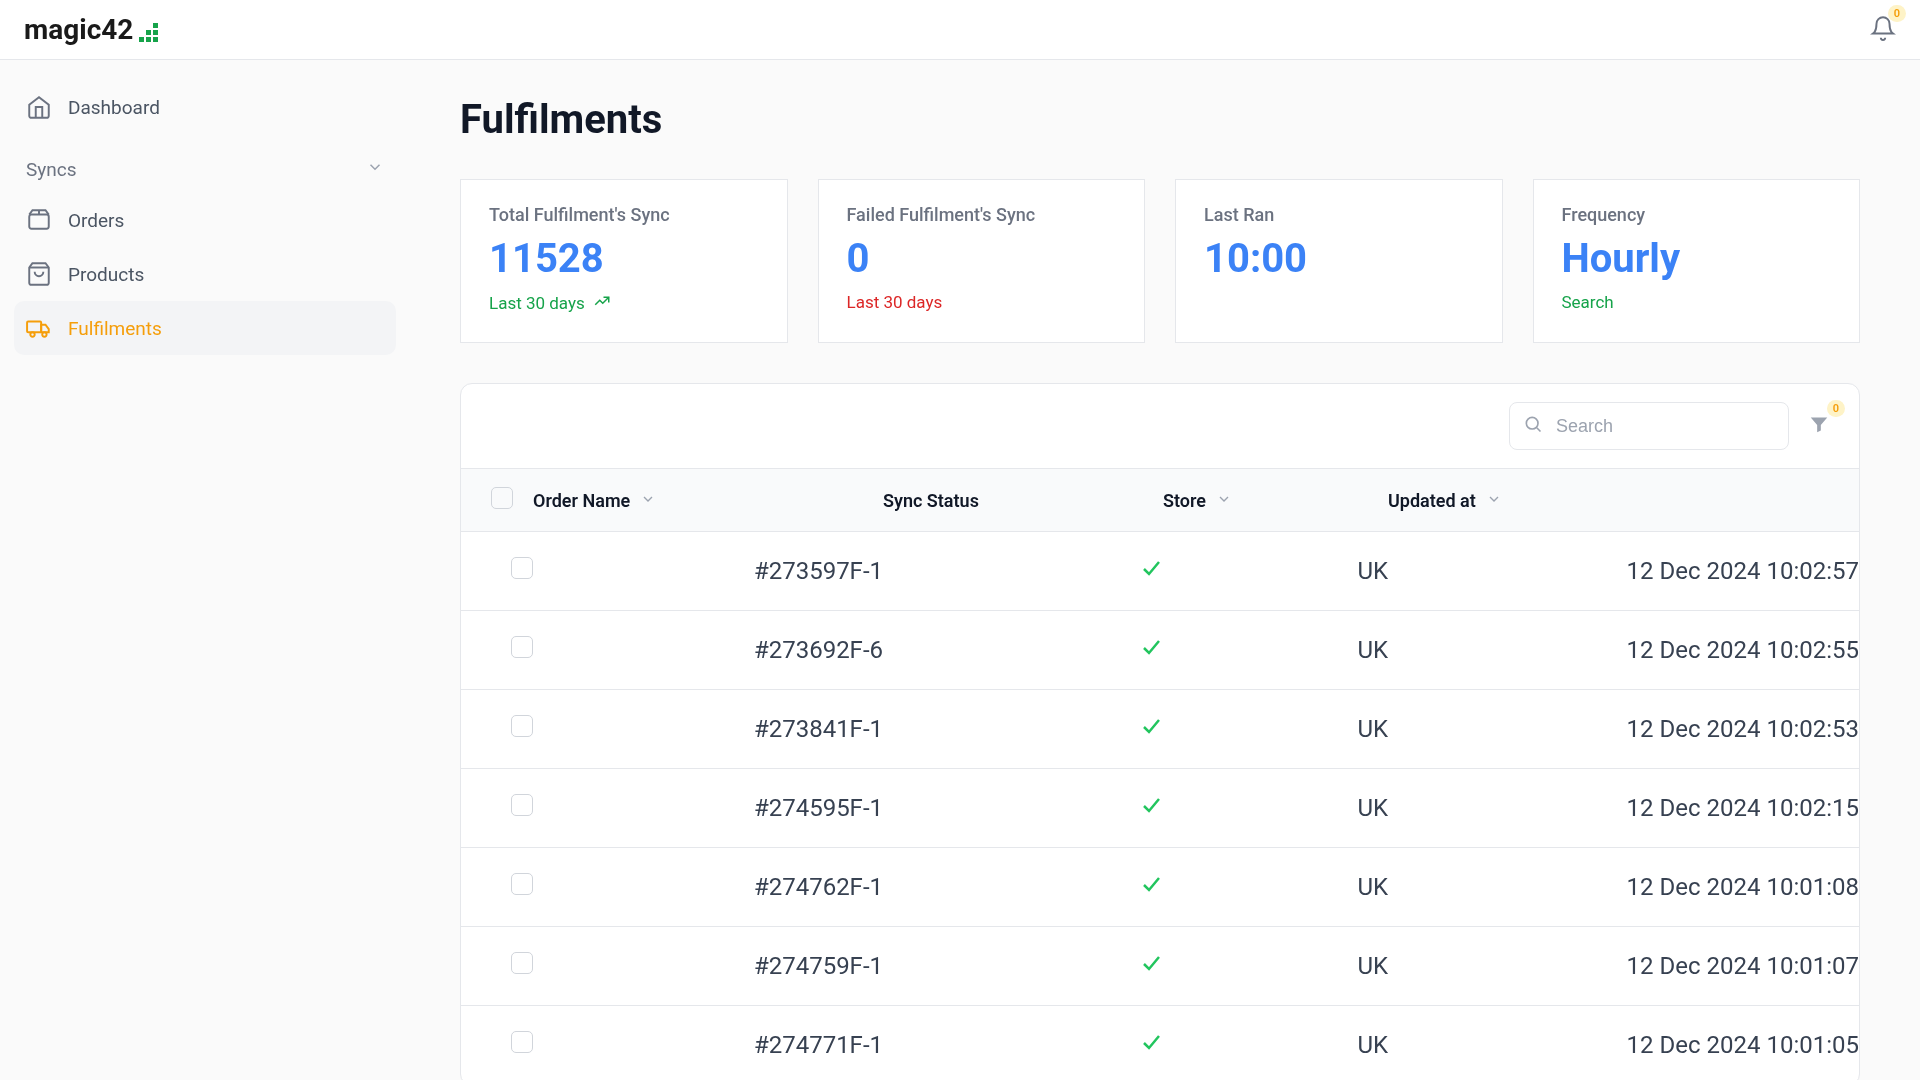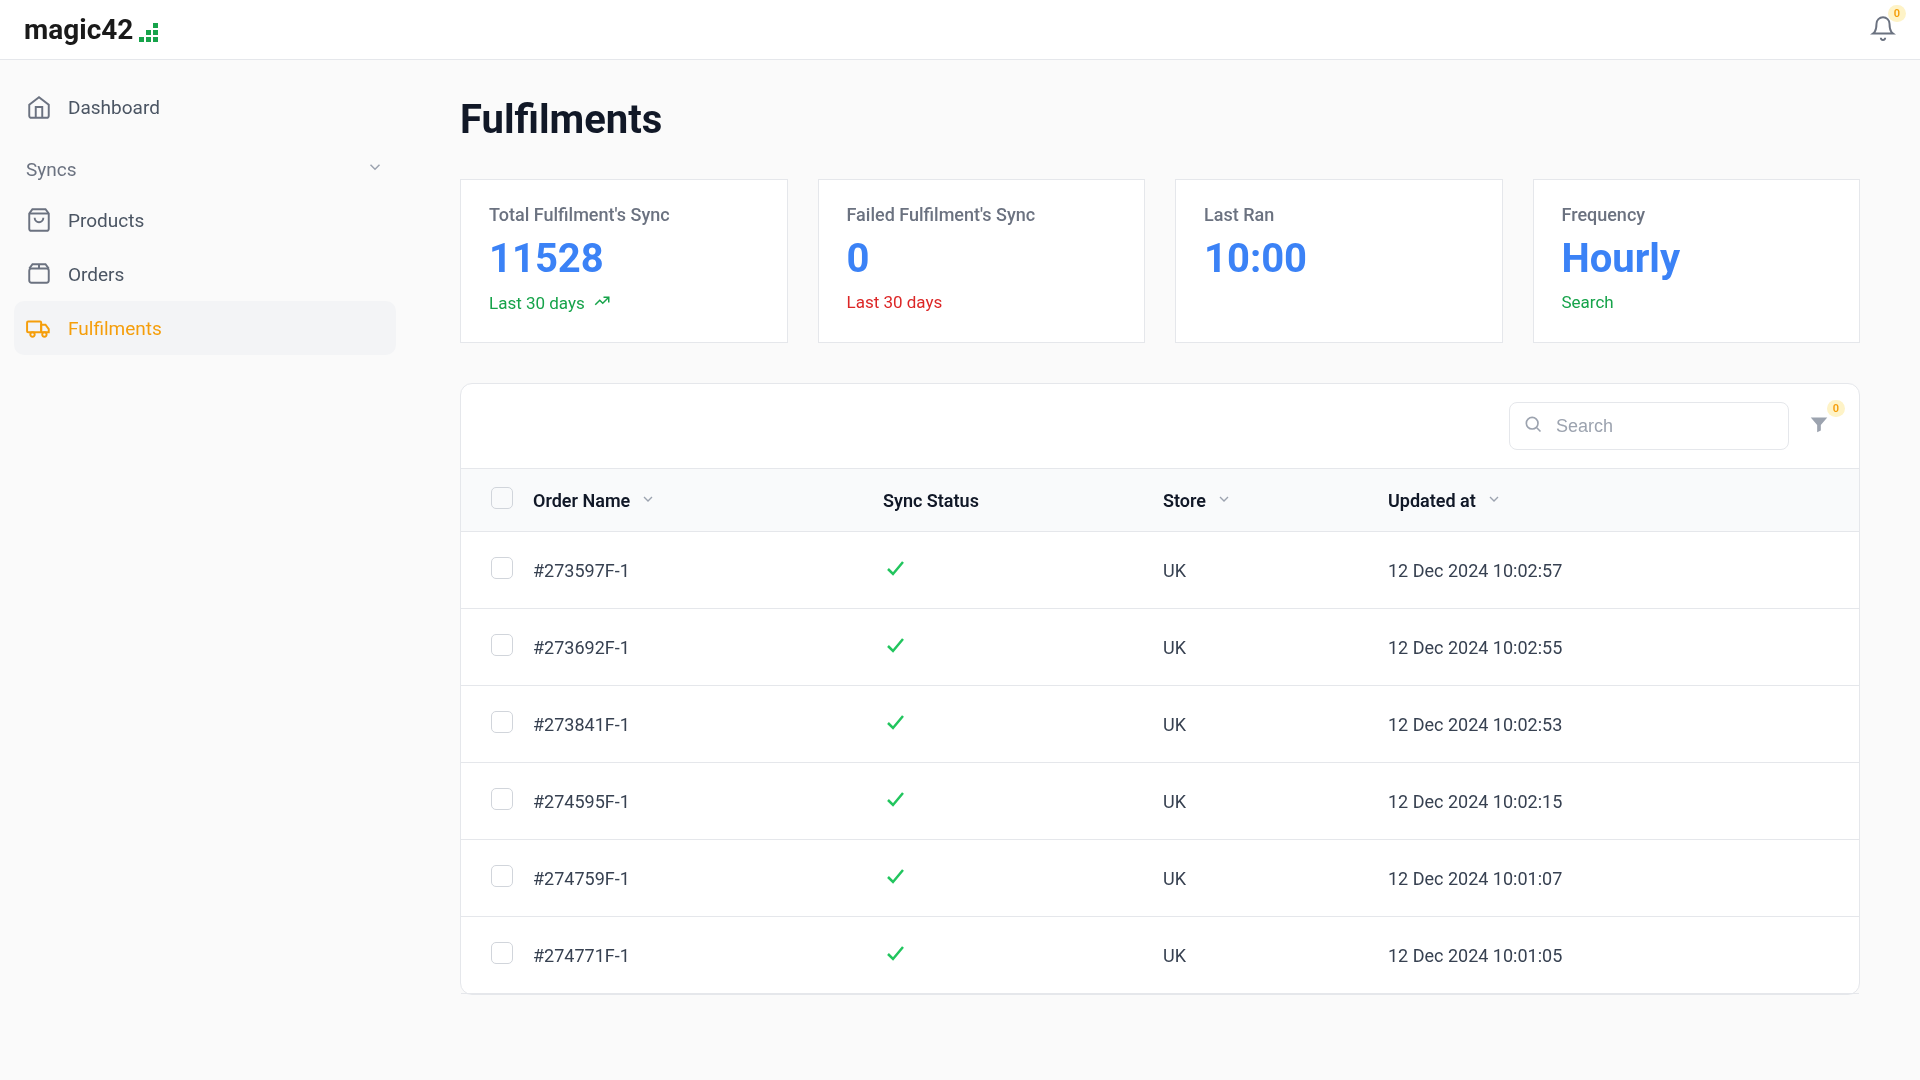--- a/index.html
+++ b/index.html
@@ -190,23 +190,24 @@
       font-size: 18px;
       font-weight: 600;
       color: #111827;
       padding: 18px 0;
       background: #f9fafb;
       border-top: 1px solid #e5e7eb;
       border-bottom: 1px solid #e5e7eb;
     }
     tbody td {
       padding: 24px 0;
-      font-size: 18px;
+      font-size: 24px;
       color: #374151;
       border-bottom: 1px solid #e5e7eb;
+      text-align: right;
     }
     .col-check { width: 72px; padding-left: 30px !important; }
     .col-order { width: 350px; }
     .col-status { width: 280px; }
     .col-store { width: 225px; }
     .th-flex { display: flex; align-items: flex-start; gap: 10px; }
     .sort-chev { color: #9ca3af; }
     .chk {
       width: 22px; height: 22px;
       border: 1.5px solid #d1d5db;
@@ -261,37 +262,37 @@
       <span class="chev">
         <svg width="18" height="18" viewBox="0 0 24 24" fill="none" stroke="currentColor" stroke-width="2">
             <polyline points="6 9 12 15 18 9"></polyline>
           </svg>
       </span>
     </div>
 
     <div class="nav-item">
       <span class="nav-icon">
         <svg width="26" height="26" viewBox="0 0 24 24" fill="none" stroke="currentColor" stroke-width="1.8">
+            <rect x="3" y="7" width="18" height="13" rx="2"></rect>
+            <path d="M3 7l3-4h12l3 4"></path>
+            <line x1="12" y1="7" x2="12" y2="3"></line>
+          </svg>
+      </span>
+      <span>Orders</span>
+    </div>
+
+    <div class="nav-item">
+      <span class="nav-icon">
+        <svg width="26" height="26" viewBox="0 0 24 24" fill="none" stroke="currentColor" stroke-width="1.8">
             <path d="M6 2L3 6v14a2 2 0 0 0 2 2h14a2 2 0 0 0 2-2V6l-3-4z"></path>
             <line x1="3" y1="6" x2="21" y2="6"></line>
             <path d="M16 10a4 4 0 0 1-8 0"></path>
           </svg>
       </span>
       <span>Products</span>
-    </div>
-
-    <div class="nav-item">
-      <span class="nav-icon">
-        <svg width="26" height="26" viewBox="0 0 24 24" fill="none" stroke="currentColor" stroke-width="1.8">
-            <rect x="3" y="7" width="18" height="13" rx="2"></rect>
-            <path d="M3 7l3-4h12l3 4"></path>
-            <line x1="12" y1="7" x2="12" y2="3"></line>
-          </svg>
-      </span>
-      <span>Orders</span>
     </div>
 
     <div class="nav-item active">
       <span class="nav-icon">
         <svg width="26" height="26" viewBox="0 0 24 24" fill="none" stroke="currentColor" stroke-width="1.8">
             <rect x="1" y="6" width="13" height="10" rx="1"></rect>
             <path d="M14 9h4l3 4v3h-7z"></path>
             <circle cx="6" cy="18" r="2"></circle>
             <circle cx="17" cy="18" r="2"></circle>
           </svg>
@@ -393,21 +394,21 @@
               <td class="col-check"><span class="chk"></span></td>
               <td class="col-order">#273597F-1</td>
               <td class="col-status"><span class="check-icon"><svg width="24" height="24" viewBox="0 0 24 24" fill="none" stroke="currentColor" stroke-width="2.5">
                     <polyline points="5 13 10 18 20 6"></polyline>
                   </svg></span></td>
               <td class="col-store">UK</td>
               <td>12 Dec 2024 10:02:57</td>
             </tr>
             <tr>
               <td class="col-check"><span class="chk"></span></td>
-              <td class="col-order">#273692F-1</td>
+              <td class="col-order">#273692F-6</td>
               <td class="col-status"><span class="check-icon"><svg width="24" height="24" viewBox="0 0 24 24" fill="none" stroke="currentColor" stroke-width="2.5">
                     <polyline points="5 13 10 18 20 6"></polyline>
                   </svg></span></td>
               <td class="col-store">UK</td>
               <td>12 Dec 2024 10:02:55</td>
             </tr>
             <tr>
               <td class="col-check"><span class="chk"></span></td>
               <td class="col-order">#273841F-1</td>
               <td class="col-status"><span class="check-icon"><svg width="24" height="24" viewBox="0 0 24 24" fill="none" stroke="currentColor" stroke-width="2.5">
@@ -417,20 +418,29 @@
               <td>12 Dec 2024 10:02:53</td>
             </tr>
             <tr>
               <td class="col-check"><span class="chk"></span></td>
               <td class="col-order">#274595F-1</td>
               <td class="col-status"><span class="check-icon"><svg width="24" height="24" viewBox="0 0 24 24" fill="none" stroke="currentColor" stroke-width="2.5">
                     <polyline points="5 13 10 18 20 6"></polyline>
                   </svg></span></td>
               <td class="col-store">UK</td>
               <td>12 Dec 2024 10:02:15</td>
+            </tr>
+            <tr>
+              <td class="col-check"><span class="chk"></span></td>
+              <td class="col-order">#274762F-1</td>
+              <td class="col-status"><span class="check-icon"><svg width="24" height="24" viewBox="0 0 24 24" fill="none" stroke="currentColor" stroke-width="2.5">
+                    <polyline points="5 13 10 18 20 6"></polyline>
+                  </svg></span></td>
+              <td class="col-store">UK</td>
+              <td>12 Dec 2024 10:01:08</td>
             </tr>
             <tr>
               <td class="col-check"><span class="chk"></span></td>
               <td class="col-order">#274759F-1</td>
               <td class="col-status"><span class="check-icon"><svg width="24" height="24" viewBox="0 0 24 24" fill="none" stroke="currentColor" stroke-width="2.5">
                     <polyline points="5 13 10 18 20 6"></polyline>
                   </svg></span></td>
               <td class="col-store">UK</td>
               <td>12 Dec 2024 10:01:07</td>
             </tr>

